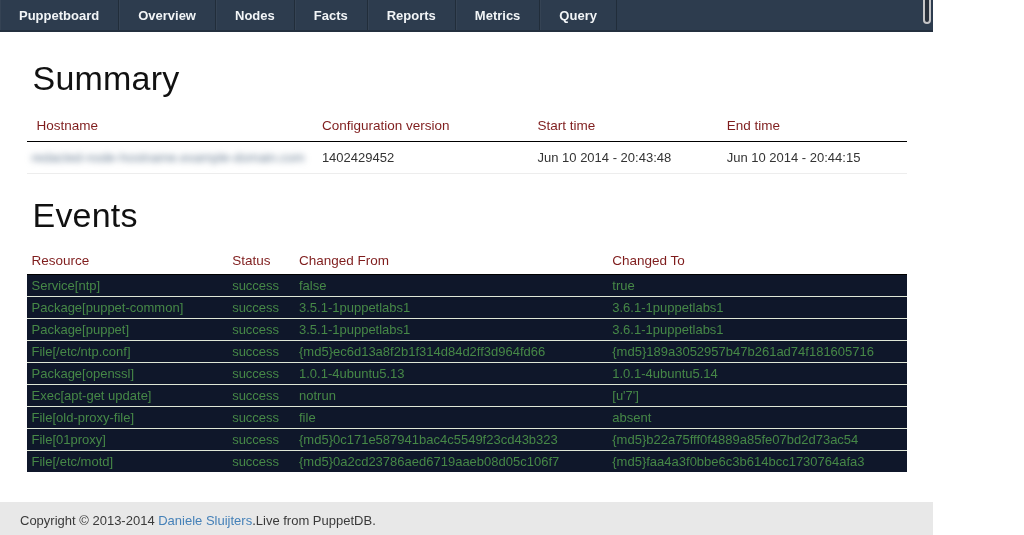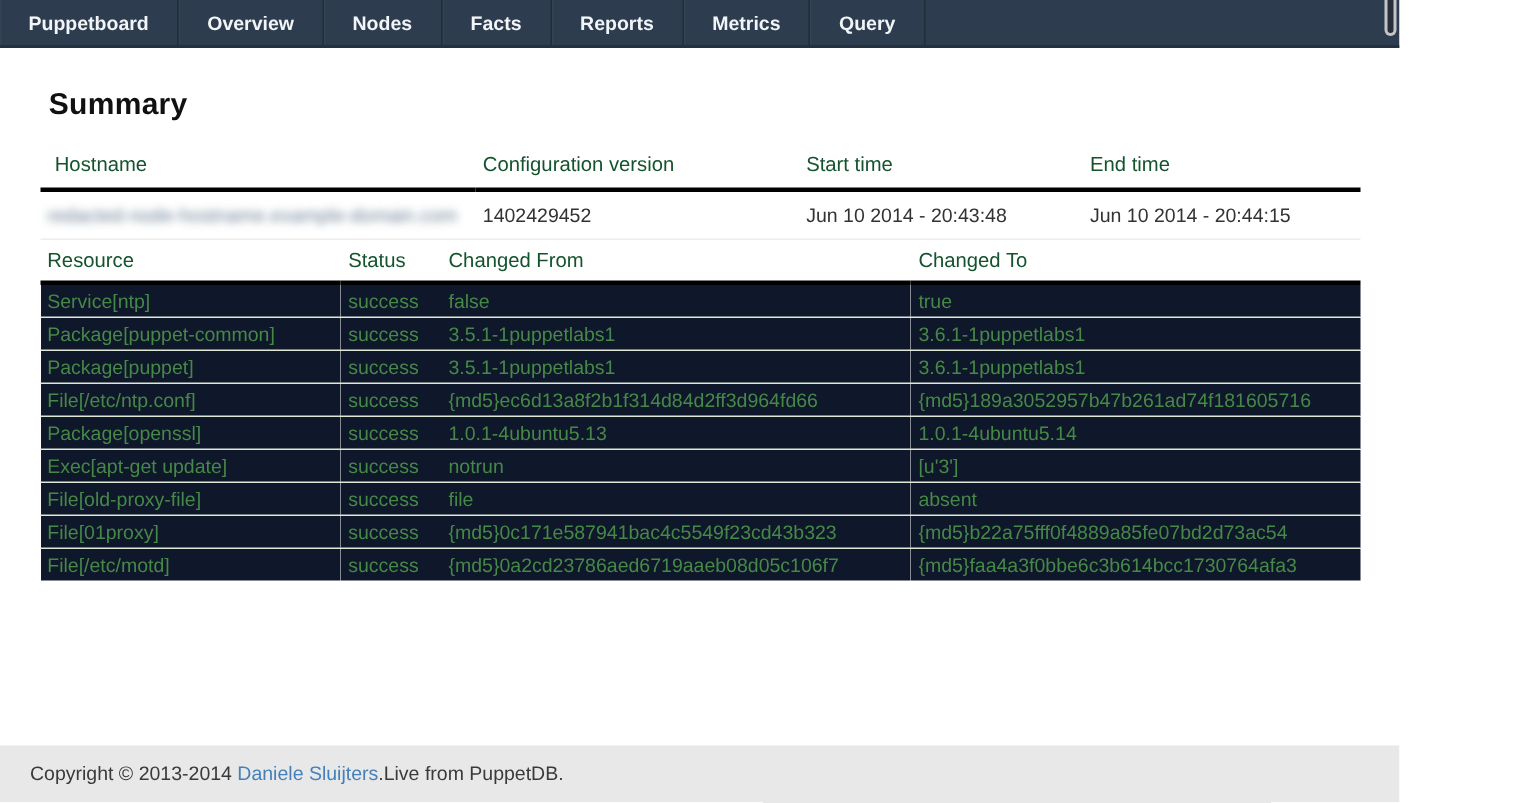--- a/index.html
+++ b/index.html
@@ -54,35 +54,35 @@
     z-index: 5;
   }
   
   .container {
     width: 880px;
     margin: 0 auto;
     flex: 1 0 auto;
     padding-bottom: 30px;
   }
   h2.section-title {
-    font-size: 20px;
-    font-weight: 700;
+    font-size: 34px;
+    font-weight: 400;
     color: #111;
     margin: 27px 0 12px 6px;
     letter-spacing: 0.2px;
   }
   h2.events-title { margin-top: 22px; }
   table { width: 100%; border-collapse: collapse; table-layout: fixed; }
   th {
     text-align: left;
     font-weight: 400;
-    color: #14532d;
+    color: #7f1d1d;
     font-size: 13.5px;
     padding: 8px 5px;
-    border-bottom: 3px solid #000000;
+    border-bottom: 1px solid #000000;
   }
   th:first-child, td:first-child { padding-left: 10px; }
   
   .summary-table td {
     padding: 8px 5px;
     border-bottom: 1px solid #ededed;
     color: #333;
     line-height: 15px;
     margin-left: 33px;
   }
@@ -166,20 +166,21 @@
       <tbody>
         <tr>
           <td><a class="hostname-link">redacted-node-hostname.example-domain.com</a></td>
           <td>1402429452</td>
           <td>Jun 10 2014 - 20:43:48</td>
           <td>Jun 10 2014 - 20:44:15</td>
         </tr>
       </tbody>
     </table>
 
+    <h2 class="section-title events-title">Events</h2>
     <table class="events-table">
       <colgroup>
           <col class="c1">
           <col class="c2">
           <col class="c3">
           <col class="c4">
         </colgroup>
       <thead>
         <tr>
           <th>Resource</th>
@@ -216,21 +217,21 @@
         <tr>
           <td>Package[openssl]</td>
           <td>success</td>
           <td>1.0.1-4ubuntu5.13</td>
           <td>1.0.1-4ubuntu5.14</td>
         </tr>
         <tr>
           <td>Exec[apt-get update]</td>
           <td>success</td>
           <td>notrun</td>
-          <td>[u'3']</td>
+          <td>[u'7']</td>
         </tr>
         <tr>
           <td>File[old-proxy-file]</td>
           <td>success</td>
           <td>file</td>
           <td>absent</td>
         </tr>
         <tr>
           <td>File[01proxy]</td>
           <td>success</td>

